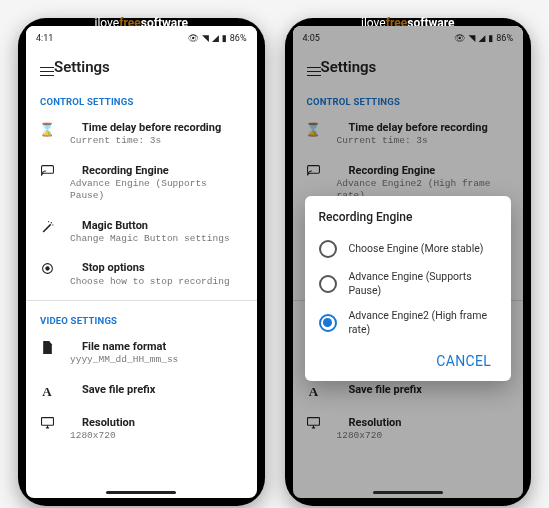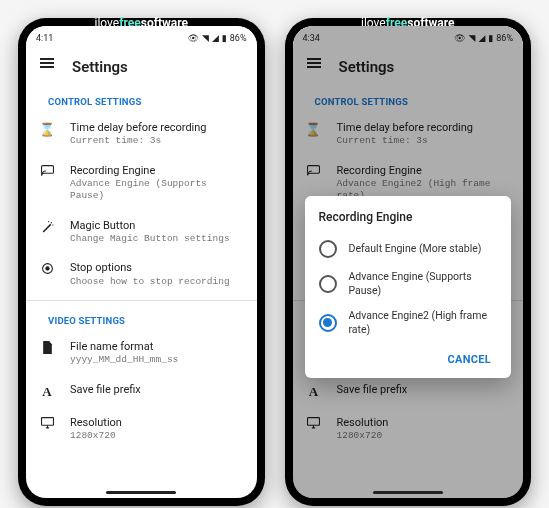--- a/index.html
+++ b/index.html
@@ -16,21 +16,21 @@
     background: #000;
     border-radius: 28px;
     padding: 8px;
     box-shadow: 0 6px 20px rgba(0,0,0,.35);
     position: relative;
   }
   .screen {
     width: 100%;
     height: 100%;
     background: #fff;
-    border-radius: 20px;
+    border-radius: 8px;
     overflow: hidden;
     position: relative;
   }
   .statusbar {
     height: 20px;
     background: #fff;
     display: flex;
     align-items: center;
     justify-content: space-between;
     padding: 2px 10px 0 10px;
@@ -41,57 +41,55 @@
   .brand {
     position:absolute;
     top: -2px; left:0; right:0;
     text-align:center;
     color:#fff;
     font-size:12px;
     font-weight:400;
     pointer-events:none;
   }
   .brand .b1{font-weight:400}
-  .brand .b2{color:#5eead4;font-weight:700}
+  .brand .b2{color:#a16207;font-weight:700}
   .brand .b3{font-weight:700}
   .appbar {
     display:flex;
-    align-items:flex-start;
-    gap:18px;
+    align-items:flex-end;
     padding: 10px 14px 10px 14px;
     font-size:15px;
     font-weight:600;
     color:#222;
   }
   .menu-icon { width:14px; display:flex; flex-direction:column; gap:2.5px;}
   .menu-icon span{height:1.5px;background:#222;display:block;}
   .section-header {
     color:#1976d2;
     font-size:9.5px;
     font-weight:700;
     padding: 10px 14px 6px 14px;
     letter-spacing:.2px;
-    margin-left:8px;
   }
   .item {
     display:flex;
     align-items:flex-start;
     gap:16px;
     padding: 8px 14px 8px 14px;
   }
   .item .icon {
     width:14px;
     display:flex;
     justify-content:center;
     color:#222;
     font-size:13px;
     margin-top:1px;
   }
   .item .text { flex:1; }
-  .item .title { font-size:11px; color:#222; font-weight:400; line-height:1.3;}
+  .item .title { font-size:11px; color:#222; font-weight:700; line-height:1.3;margin-left:12px;}
   .item .sub   { font-size:9.5px; color:#777; margin-top:0px; line-height:1.3;font-family:Liberation Mono, monospace;}
   .divider { height:1px; background:#ddd; margin:4px 0;}
   .home-indicator{
     position:absolute;bottom:4px;left:50%;transform:translateX(-50%);
     width:70px;height:3px;background:#222;border-radius:2px;
   }
   
   .scrim{
     position:absolute;inset:0;background:rgba(0,0,0,.32);
   }
@@ -101,21 +99,21 @@
     background:#fff;border-radius:6px;box-shadow:0 8px 24px rgba(0,0,0,.3);
     padding:14px 14px 8px 14px;
   }
   .dialog .dtitle{font-size:12px;font-weight:500;color:#222;margin-bottom:10px;}
   .radio-row{display:flex;align-items:center;gap:12px;padding:6px 0;}
   .radio{width:14px;height:14px;border:2px solid #555;border-radius:50%;flex-shrink:0;position:relative;}
   .radio.checked{border-color:#1976d2;}
   .radio.checked::after{content:"";position:absolute;inset:2.5px;background:#1976d2;border-radius:50%;}
   .radio-label{font-size:10.5px;color:#333;line-height:1.3;}
   .dialog .actions{display:flex;justify-content:flex-end;margin-top:6px;}
-  .dialog .actions .btn{color:#1976d2;font-size:11px;font-weight:700;letter-spacing:.3px;padding:4px 6px;margin-left:48px;}
+  .dialog .actions .btn{color:#1976d2;font-size:14px;font-weight:400;letter-spacing:.3px;padding:4px 6px;margin-left:48px;}
   
   svg{display:block}
 </style>
 </head>
 <body>
 
 <div class="phone">
   <div class="brand">
     <span class="b1">ilove</span><span class="b2">free</span><span class="b3">software</span>
   </div>
@@ -223,21 +221,21 @@
     <div class="home-indicator"></div>
   </div>
 </div>
 
 <div class="phone">
   <div class="brand">
     <span class="b1">ilove</span><span class="b2">free</span><span class="b3">software</span>
   </div>
   <div class="screen dimmed">
     <div class="statusbar">
-      <span>4:34</span>
+      <span>4:05</span>
       <div class="right">
         <span>👁</span>
         <span>◥</span>
         <span>◢</span>
         <span>▮</span>
         <span>86%</span>
       </div>
     </div>
     <div class="appbar">
       <div class="menu-icon">
@@ -329,21 +327,21 @@
         <div class="sub">1280x720</div>
       </div>
     </div>
 
     <div class="scrim"></div>
 
     <div class="dialog">
       <div class="dtitle">Recording Engine</div>
       <div class="radio-row">
         <div class="radio"></div>
-        <div class="radio-label">Default Engine (More stable)</div>
+        <div class="radio-label">Choose Engine (More stable)</div>
       </div>
       <div class="radio-row">
         <div class="radio"></div>
         <div class="radio-label">Advance Engine (Supports Pause)</div>
       </div>
       <div class="radio-row">
         <div class="radio checked"></div>
         <div class="radio-label">Advance Engine2 (High frame rate)</div>
       </div>
       <div class="actions">

